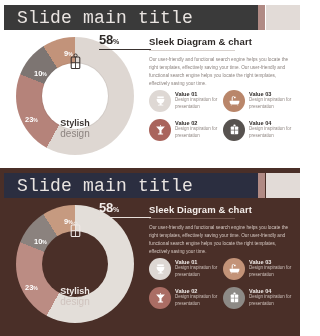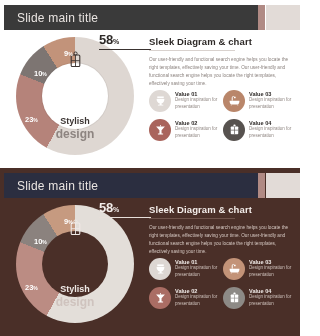--- a/index.html
+++ b/index.html
@@ -16,22 +16,22 @@
   .slide.dark { background:#4a2f28; }
 
   
   .titlebar{
     position:absolute; left:4px; top:5px; height:25px; width:254px;
     display:flex; align-items:center;
   }
   .slide.light .titlebar{ background:#3a3a3a; }
   .slide.dark  .titlebar{ background:#2b2e40; }
   .title-text{
-    color:#e9e4e1; font-size:12px; letter-spacing:.2px;
-    padding-left:13px; font-weight:400; white-space:nowrap;
+    color:#e9e4e1; font-size:18px; letter-spacing:.2px;
+    padding-left:13px; font-weight:400; white-space:nowrap;font-family:Liberation Mono, monospace;
   }
   .accent-bar{
     position:absolute; top:5px; left:258px; width:7px; height:25px;
     background:#b08a84;
   }
   .accent-pane{
     position:absolute; top:5px; left:266px; width:34px; height:25px;
     background:#e2dbd7;
   }
 
@@ -45,21 +45,21 @@
     position:absolute; left:30px; top:30px; width:66px; height:66px;
     border-radius:50%;
     display:flex; flex-direction:column; align-items:center; justify-content:center;
     gap:1px;
   }
   .slide.light .donut-hole{ background:#ffffff; box-shadow:0 0 0 1px rgba(0,0,0,.05); }
   .slide.dark  .donut-hole{ background:#4a2f28; }
 
   .hole-icon{ margin-bottom:2px; }
   .hole-title{ font-size:9px; font-weight:700; line-height:1.05;margin-top:42px; }
-  .hole-sub  { font-size:12px; font-weight:700; line-height:1.05; }
+  .hole-sub  { font-size:10px; font-weight:400; line-height:1.05; }
   .slide.light .hole-title{ color:#3c3533; }
   .slide.light .hole-sub  { color:#8d8480; }
   .slide.dark  .hole-title{ color:#efe9e6; }
   .slide.dark  .hole-sub  { color:#cfc3be; }
 
   
   .slice-label{
     position:absolute; font-size:7.5px; font-weight:700; color:#ffffff;
     white-space:nowrap;
   }

